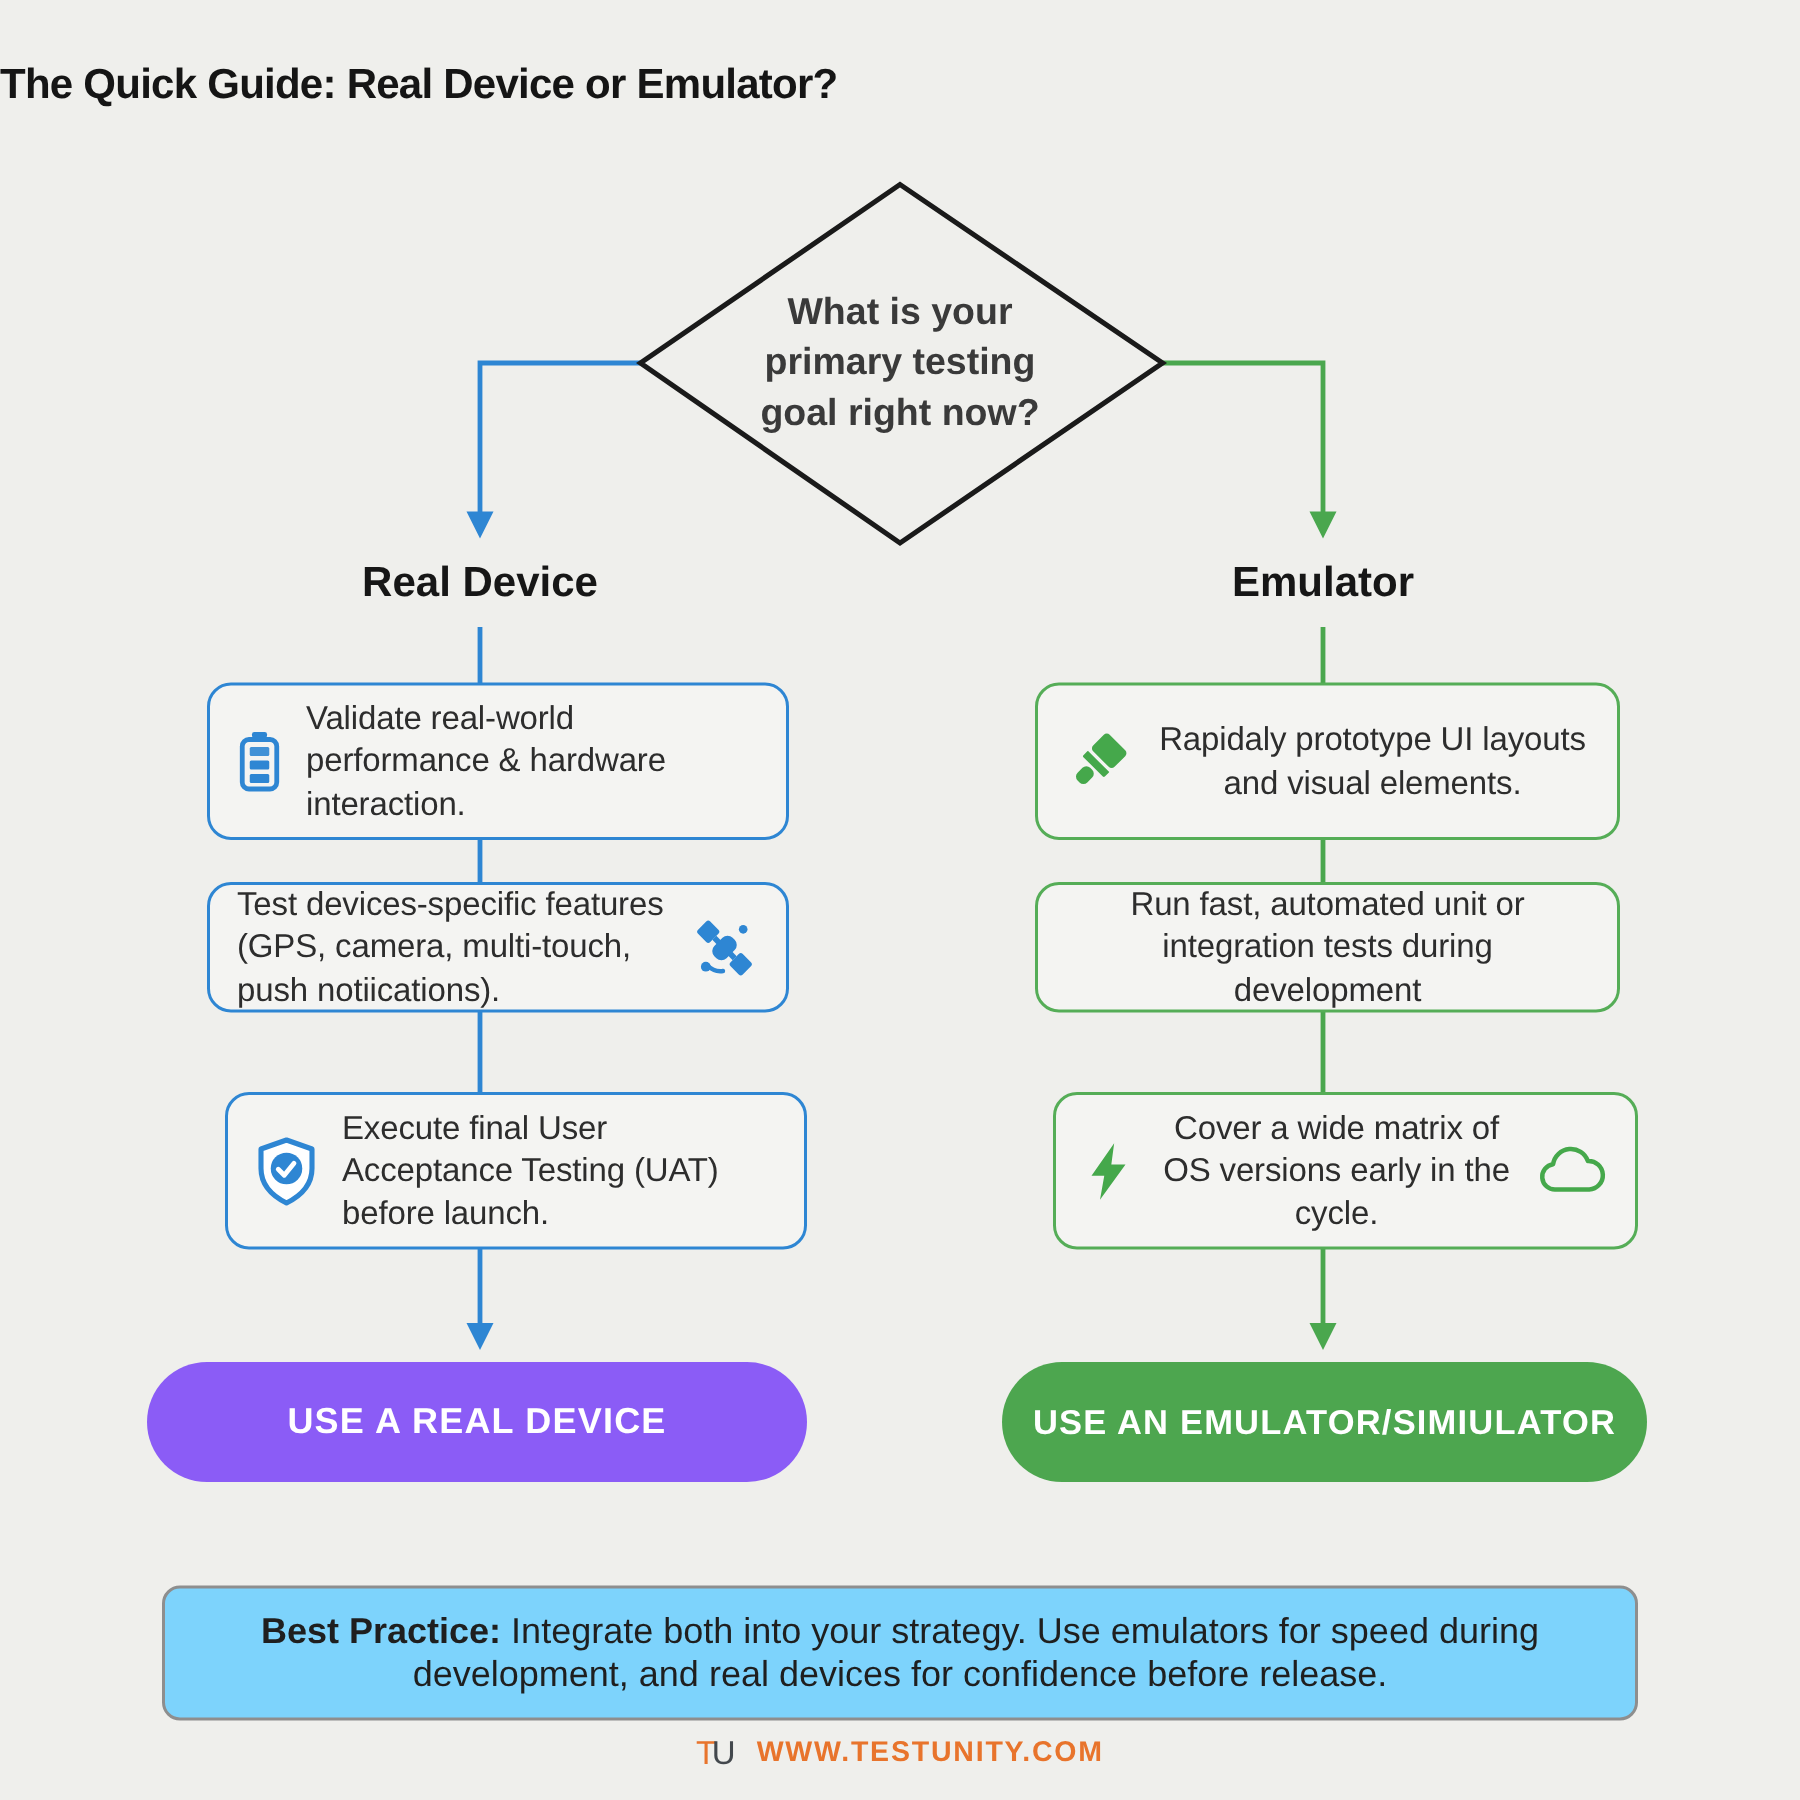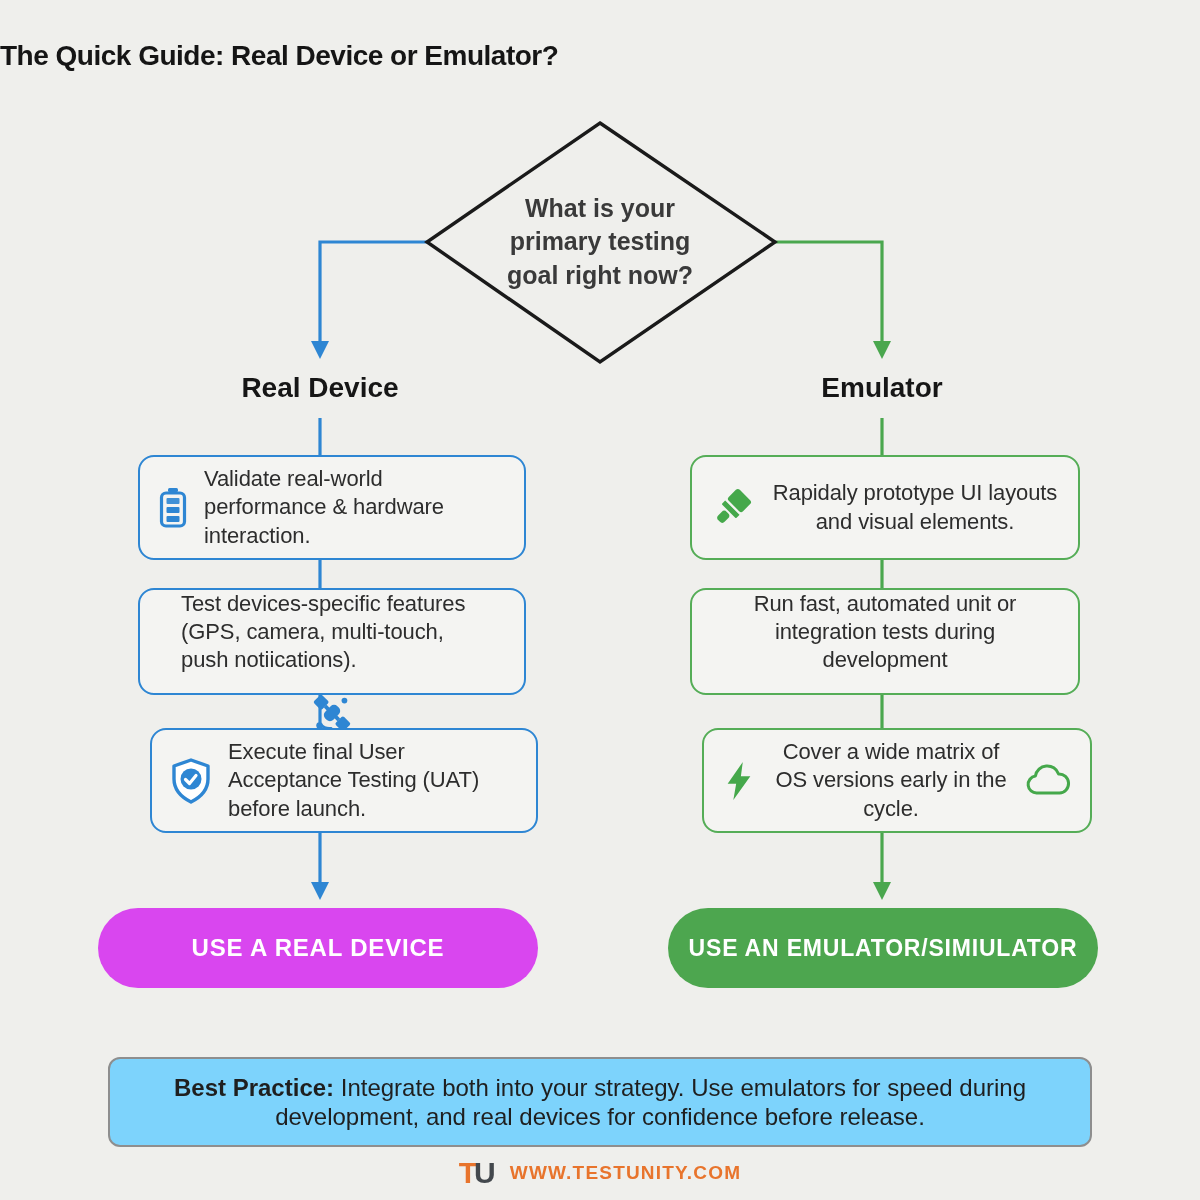--- a/index.html
+++ b/index.html
@@ -21,40 +21,40 @@
   .box{position:absolute;background:#f4f4f2;border-radius:16px;display:flex;
        align-items:center;box-sizing:border-box;padding:0 18px;gap:16px;}
   .box.blue{border:2.5px solid #2e86d3;}
   .box.green{border:2.5px solid #55ad57;}
   .box .txt{font-size:22px;color:#2d2d2d;line-height:1.28;letter-spacing:-0.1px;}
   .box .icon{flex:0 0 auto;display:flex;align-items:center;justify-content:center;}
 
   .lbox{left:138px;width:388px;}
   .rbox{left:690px;width:390px;}
   .row1{top:455px;height:105px;}
-  .row2{top:588px;height:107px;flex-direction:column;}
+  .row2{top:588px;height:87px;}
   .row3{top:728px;height:105px;margin-left:12px;}
 
   .center-txt{flex:1;text-align:center;}
 
   .pill{position:absolute;top:908px;height:80px;border-radius:40px;display:flex;
         align-items:center;justify-content:center;color:#ffffff;font-weight:bold;
         font-size:24px;letter-spacing:0.8px;}
-  .pill.blue{left:98px;width:440px;background:#d946ef;}
+  .pill.blue{left:98px;width:440px;background:#8b5cf6;}
   .pill.green{left:668px;width:430px;background:#4da64f;font-size:23px;}
 
   .best{position:absolute;left:108px;top:1057px;width:984px;height:90px;background:#7dd3fc;
         border:2px solid #8e8e8e;border-radius:12px;box-sizing:border-box;
         display:flex;align-items:center;justify-content:center;}
   .best .inner{width:900px;text-align:center;font-size:24px;color:#1f1f1f;line-height:1.22;}
   .best .inner b{font-weight:bold;}
 
   .footer{position:absolute;top:1158px;left:0;width:100%;display:flex;
           align-items:center;justify-content:center;gap:14px;}
-  .logo{font-size:30px;font-weight:bold;line-height:1;}
+  .logo{font-size:22px;font-weight:normal;line-height:1;}
   .logo .t{color:#e8742c;letter-spacing:-3px;}
   .logo .u{color:#43484d;}
   .site{font-size:19px;font-weight:bold;color:#e8742c;letter-spacing:1.2px;}
 </style>
 </head>
 <body>
 
 <div class="canvas">
 
   <svg class="layer" width="1200" height="1200" viewBox="0 0 1200 1200">

